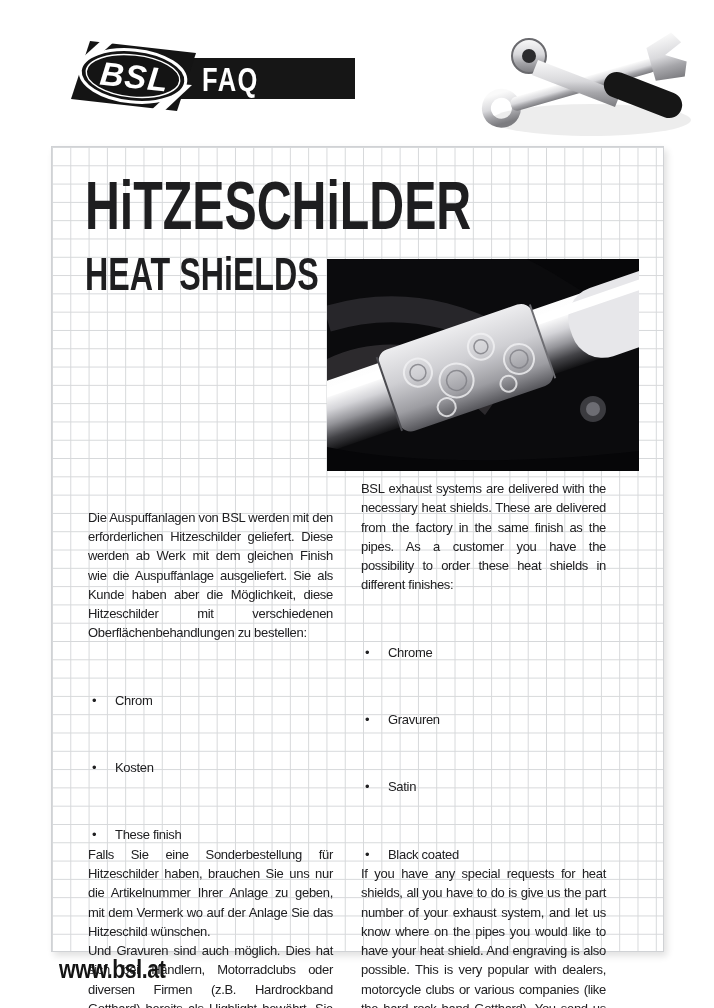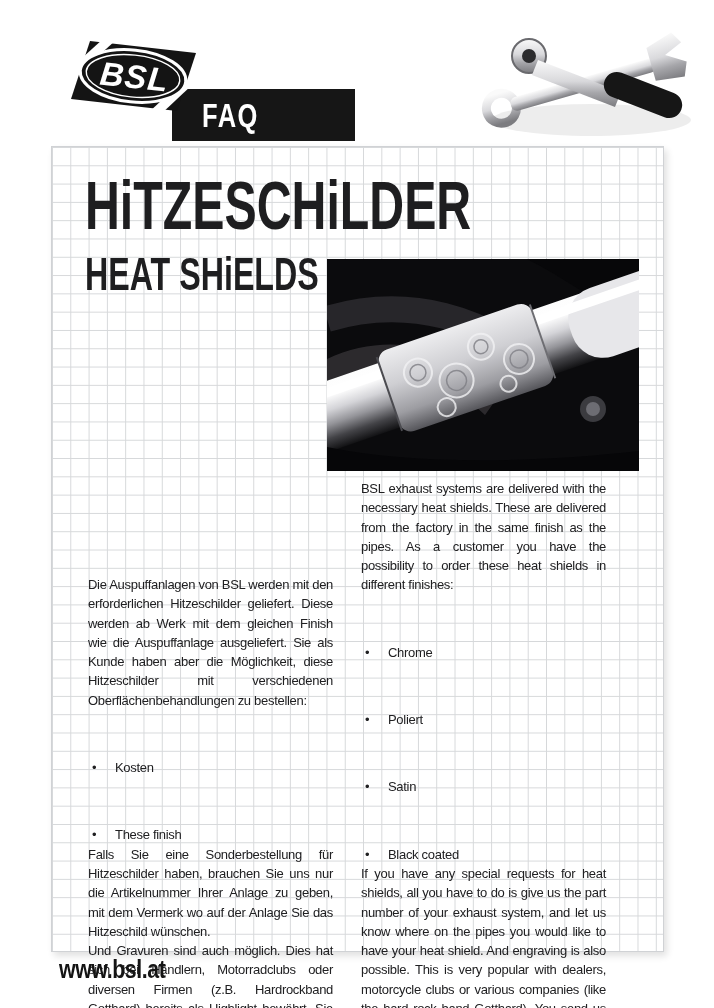--- a/index.html
+++ b/index.html
@@ -3,22 +3,22 @@
 <meta charset="utf-8">
 <style>
   html,body{margin:0;padding:0;background:#9a9a9a;}
   .page{
     position:relative;width:714px;height:1008px;background:#ffffff;
     font-family:"Liberation Sans",sans-serif;color:#1d1d1f;overflow:hidden;
     margin:0 auto;
   }
   
   .faq-banner{
-    position:absolute;left:172px;top:58px;width:183px;height:52px;
-    background:#161616;z-index:1;display:flex;align-items:center;margin-top:31px;
+    position:absolute;left:172px;top:58px;width:183px;height:41px;
+    background:#161616;z-index:1;display:flex;align-items:center;
   }
   .faq-banner .tag{
     color:#ffffff;font-weight:700;font-size:34px;line-height:1;
     margin-left:30px;letter-spacing:2px;
     transform:scaleX(0.75);transform-origin:left center;
   }
   .logo{position:absolute;left:50px;top:36px;width:150px;height:86px;z-index:2;}
   .tools{position:absolute;left:466px;top:18px;width:242px;height:130px;}
   
   .sheet{
@@ -166,31 +166,32 @@
           <circle cx="266" cy="150" r="7" fill="#6d6d73"></circle>
         </g>
         <path d="M0,212 L312,212 L312,192 C205,204 85,206 0,188 Z" fill="#060608"></path>
       </svg>
     </figure>
 
     <section class="cols">
       <article class="col">
         <p>Die Auspuffanlagen von BSL werden mit den erforderlichen Hitzeschilder geliefert. Diese werden ab Werk mit dem gleichen Finish wie die Auspuffanlage ausgeliefert. Sie als Kunde haben aber die Möglichkeit, diese Hitzeschilder mit verschiedenen Oberflächenbehandlungen zu bestellen:</p>
         <ul class="finishes">
+            <li>Chrom</li>
             <li>Kosten</li>
             <li>These finish</li>
           </ul>
         <p>Falls Sie eine Sonderbestellung für Hitzeschilder haben, brauchen Sie uns nur die Artikelnummer Ihrer Anlage zu geben, mit dem Vermerk wo auf der Anlage Sie das Hitzeschild wünschen.</p>
         <p>Und Gravuren sind auch möglich. Dies hat sich bei Händlern, Motorradclubs oder diversen Firmen (z.B. Hardrockband Gotthard) bereits als Highlight bewährt. Sie liefern uns das Bild als PDF oder eine Vectorgrafik dazu, und wir gravieren Ihre Hitzeschilder für Sie. Die Kosten für die Programmerstellung und Gravur hängen von der abzudeckenden Fläche ab.</p>
       </article>
       <article class="col">
         <p>BSL exhaust systems are delivered with the necessary heat shields. These are delivered from the factory in the same finish as the pipes. As a customer you have the possibility to order these heat shields in different finishes:</p>
         <ul class="finishes">
             <li>Chrome</li>
-            <li>Poliert</li>
+            <li>Gravuren</li>
             <li>Satin</li>
             <li>Black coated</li>
           </ul>
         <p>If you have any special requests for heat shields, all you have to do is give us the part number of your exhaust system, and let us know where on the pipes you would like to have your heat shield. And engraving is also possible. This is very popular with dealers, motorcycle clubs or various companies (like the hard rock band Gotthard). You send us the picture of the design you would like as a PDF or vectorized file, and we engrave the heat shields for you. The cost for creating the program and the engraving depend on the size of the surface to be treated.</p>
       </article>
     </section>
   </main>
 
   <a class="site" href="#">www.bsl.at</a>
 </div>

